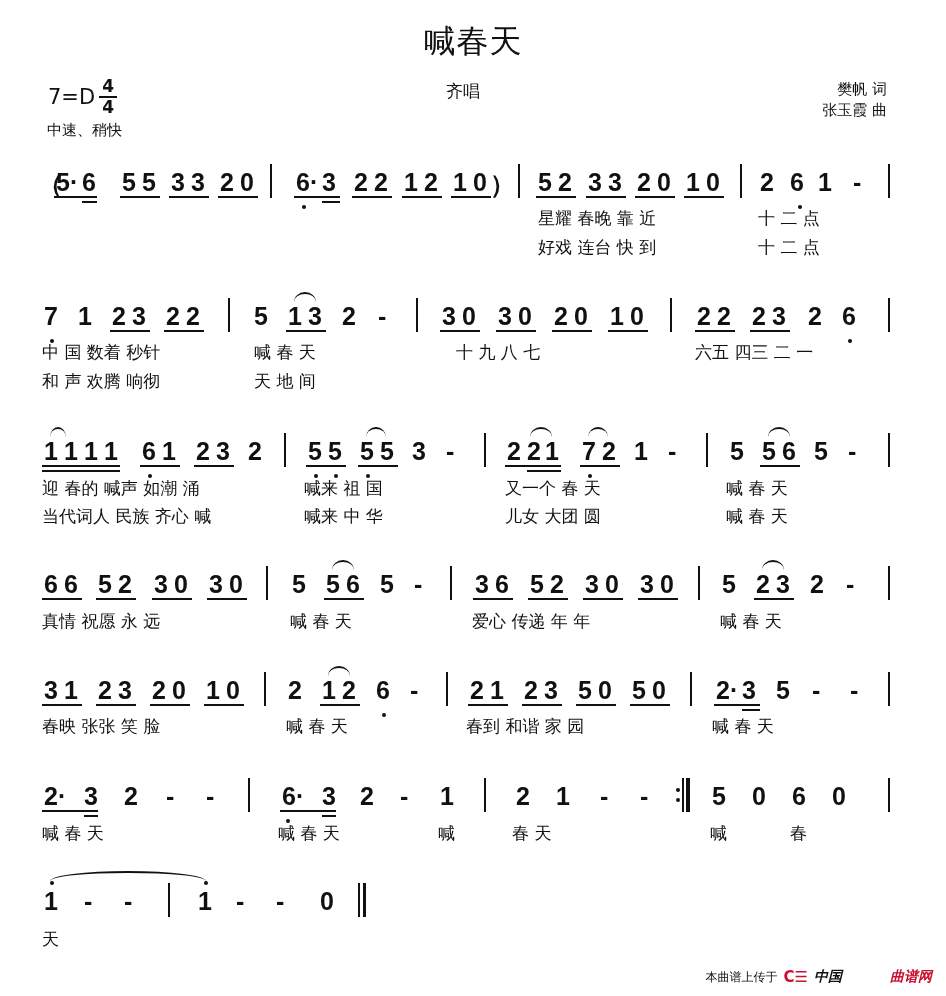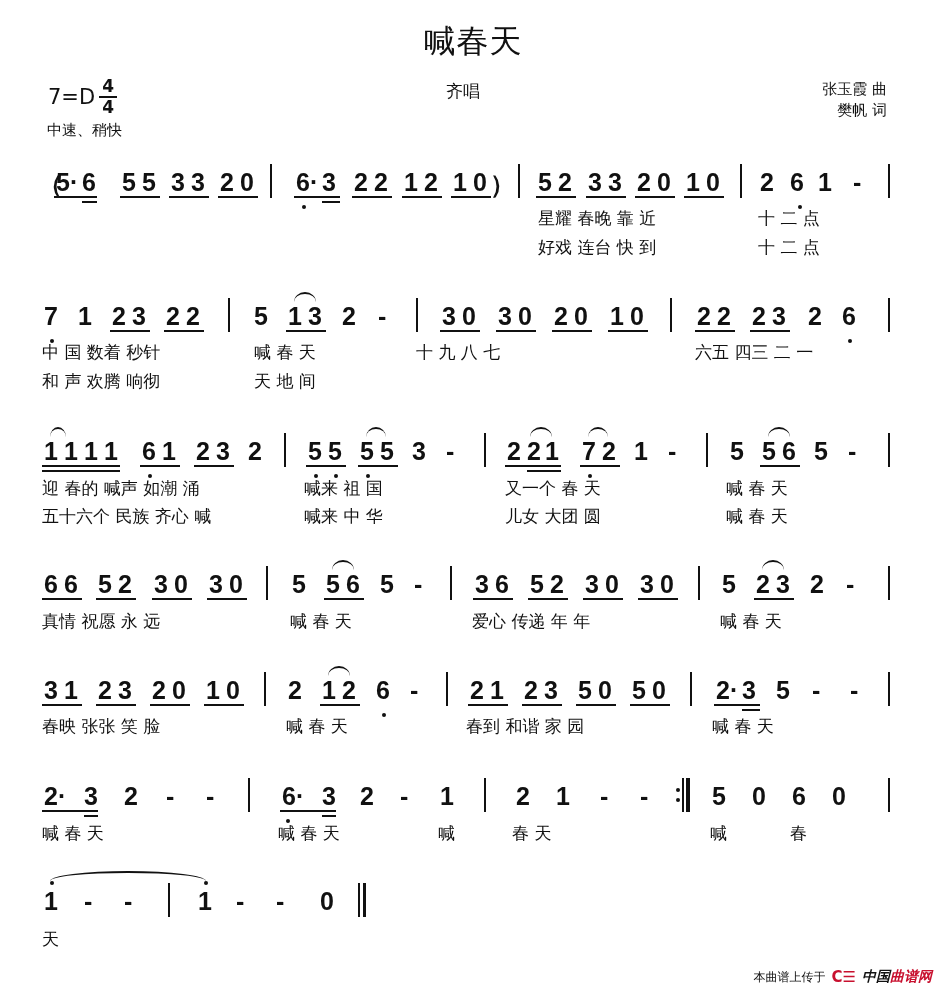--- a/index.html
+++ b/index.html
@@ -15,40 +15,40 @@
   .notes { position:absolute; font-family:"Liberation Sans", sans-serif; font-weight:bold; font-size:25px; white-space:nowrap; }
   .n { position:absolute; top:0; }
   .u1 { position:absolute; height:2px; background:#111; }
   .bl { position:absolute; width:2px; background:#111; }
   .dot { position:absolute; width:4px; height:4px; border-radius:50%; background:#111; }
   .slur { position:absolute; border-top:2px solid #111; border-radius:50% 50% 0 0 / 100% 100% 0 0; height:8px; }
   .ly { position:absolute; font-size:17px; white-space:nowrap; letter-spacing:0; }
   .footer { position:absolute; right:14px; top:968px; font-size:12px; display:flex; align-items:center; gap:6px; }
   .logo-c { color:#c8102e; font-weight:bold; font-size:15px; }
   .logo-a { font-weight:bold; font-style:italic; font-size:14px; color:#111; }
-  .logo-b { font-weight:bold; font-style:italic; font-size:14px; color:#c8102e; }
+  .logo-b { font-weight:bold; font-style:italic; font-size:14px; color:#c8102e;padding-left:48px; }
 </style>
 </head>
 <body>
 
 <div class="title">喊春天</div>
 
 <div class="key">
   <span>7=D</span>
   <span class="frac">
     <span>4</span>
     <span class="bar"></span>
     <span>4</span>
   </span>
 </div>
 <div class="tempo">中速、稍快</div>
 <div class="mode">齐唱</div>
 <div class="credits">
+  <div>樊帆 词</div>
   <div>张玉霞 曲</div>
-  <div>樊帆 词</div>
 </div>
 
 <div id="score">
     <div class="row" style="top: 168px; height: 80px;">
       <div class="notes" style="left: 0px; top: 0px;">
         <span class="n" style="left: 38px;">（</span>
         <span class="n" style="left: 56px;">5</span>
         <span class="n" style="left: 70px;">·</span>
         <span class="n" style="left: 82px;">6</span>
         <span class="n" style="left: 122px;">5</span>
@@ -356,29 +356,29 @@
   <span class="logo-a">中国</span>
     <span class="logo-b" style="margin-left:-6px">曲谱网</span>
 </div>
 
 <div class="ly" style="left: 538px; top: 207px;">星耀 春晚 靠  近</div>
 <div class="ly" style="left: 758px; top: 207px;">十 二 点</div>
 <div class="ly" style="left: 538px; top: 236px;">好戏 连台 快  到</div>
 <div class="ly" style="left: 758px; top: 236px;">十 二 点</div>
 <div class="ly" style="left: 42px; top: 341px;">中 国 数着 秒针</div>
 <div class="ly" style="left: 254px; top: 341px;">喊 春 天</div>
-<div class="ly" style="left: 416px; top: 341px;">十  九  八  七</div>
+<div class="ly" style="left: 456px; top: 341px;">十  九  八  七</div>
 <div class="ly" style="left: 695px; top: 341px;">六五 四三 二 一</div>
 <div class="ly" style="left: 42px; top: 370px;">和 声 欢腾 响彻</div>
 <div class="ly" style="left: 254px; top: 370px;">天 地 间</div>
 <div class="ly" style="left: 42px; top: 477px;">迎  春的 喊声 如潮 涌</div>
 <div class="ly" style="left: 304px; top: 477px;">喊来 祖  国</div>
 <div class="ly" style="left: 505px; top: 477px;">又一个 春  天</div>
 <div class="ly" style="left: 726px; top: 477px;">喊 春 天</div>
-<div class="ly" style="left: 42px; top: 505px;">五十六个 民族 齐心 喊</div>
+<div class="ly" style="left: 42px; top: 505px;">当代词人 民族 齐心 喊</div>
 <div class="ly" style="left: 304px; top: 505px;">喊来 中  华</div>
 <div class="ly" style="left: 505px; top: 505px;">儿女  大团 圆</div>
 <div class="ly" style="left: 726px; top: 505px;">喊 春 天</div>
 <div class="ly" style="left: 42px; top: 610px;">真情 祝愿 永   远</div>
 <div class="ly" style="left: 290px; top: 610px;">喊 春 天</div>
 <div class="ly" style="left: 472px; top: 610px;">爱心 传递 年   年</div>
 <div class="ly" style="left: 720px; top: 610px;">喊 春 天</div>
 <div class="ly" style="left: 42px; top: 715px;">春映 张张 笑   脸</div>
 <div class="ly" style="left: 286px; top: 715px;">喊 春 天</div>
 <div class="ly" style="left: 466px; top: 715px;">春到 和谐 家   园</div>

